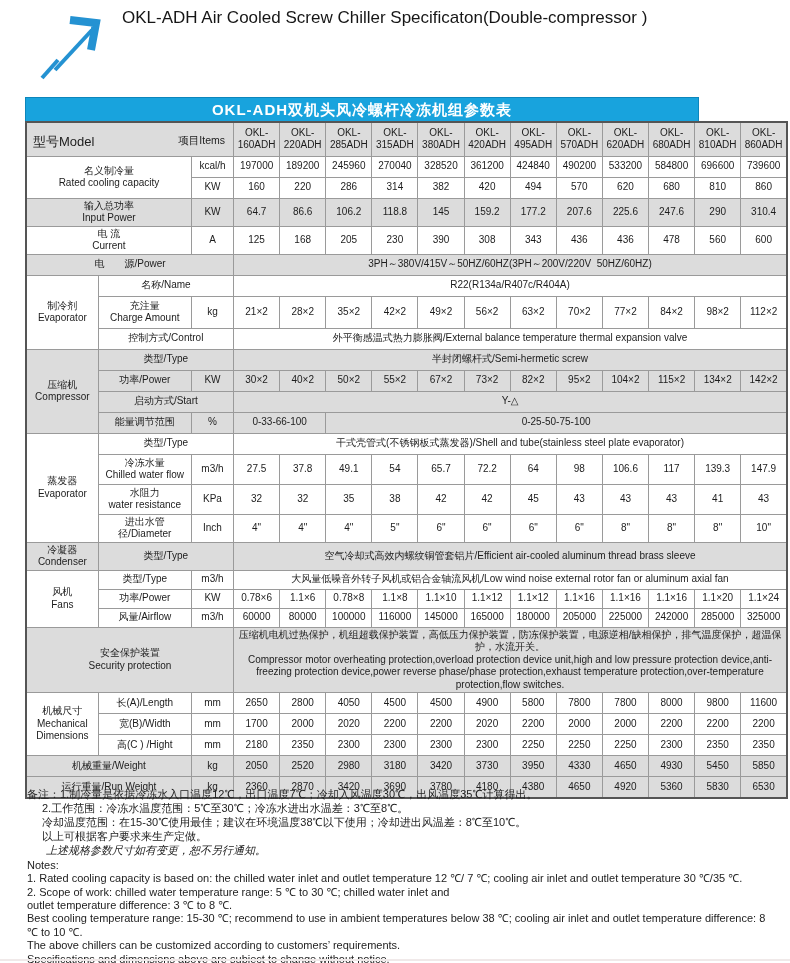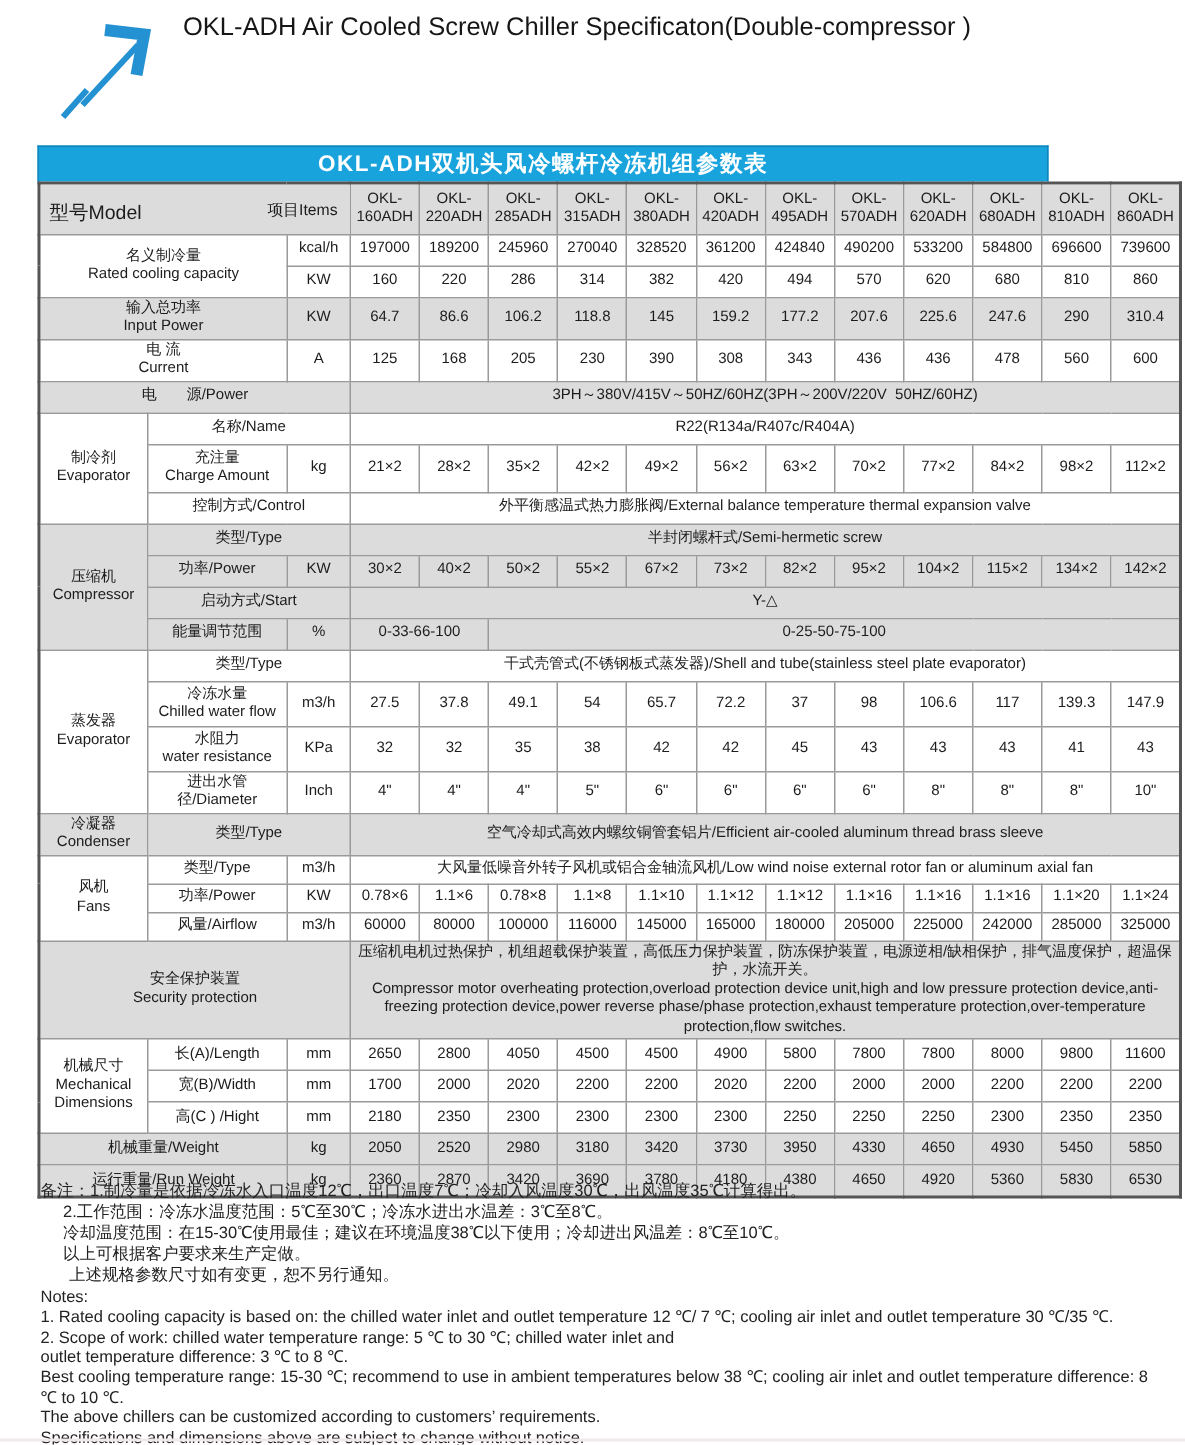--- a/index.html
+++ b/index.html
@@ -59,21 +59,21 @@
         #8a8a8a calc(50% + 0.8px), rgba(0,0,0,0) calc(50% + 0.8px));
   }
   .corner-model { position: absolute; left: 6px; bottom: 5px; font-size: 13px; }
   .corner-items { position: absolute; right: 8px; top: 11px; font-size: 10.5px; }
   td.model { font-size: 10px; font-weight: 400; }
 
   
   .notes { position: absolute; left: 27px; top: 788px; width: 750px; }
   .note-line { font-size: 11px; line-height: 1.27; color: #222; white-space: nowrap; }
   .note-line.ind { padding-left: 15px; }
-  .note-line.ind2 { padding-left: 19px; }
+  .note-line.ind2 { padding-left: 19px; font-style: italic; }
   .notes-en { margin-top: 1px; }
   .notes-en .note-line { white-space: normal; line-height: 1.22; }
 
   .bottom-edge {
     position: absolute; left: 0; bottom: 2px; width: 790px; height: 2px;
     background: #f0e9e9;
   }
 </style>
 </head>
 <body>
@@ -275,21 +275,21 @@
         <tr class="w" style="height: 30px;">
           <td class="sub">冷冻水量
 Chilled water flow</td>
           <td class="unit">m3/h</td>
           <td>27.5</td>
           <td>37.8</td>
           <td>49.1</td>
           <td>54</td>
           <td>65.7</td>
           <td>72.2</td>
-          <td>37</td>
+          <td>64</td>
           <td>98</td>
           <td>106.6</td>
           <td>117</td>
           <td>139.3</td>
           <td>147.9</td>
         </tr>
         <tr class="w" style="height: 30px;">
           <td class="sub">水阻力
 water resistance</td>
           <td class="unit">KPa</td>

